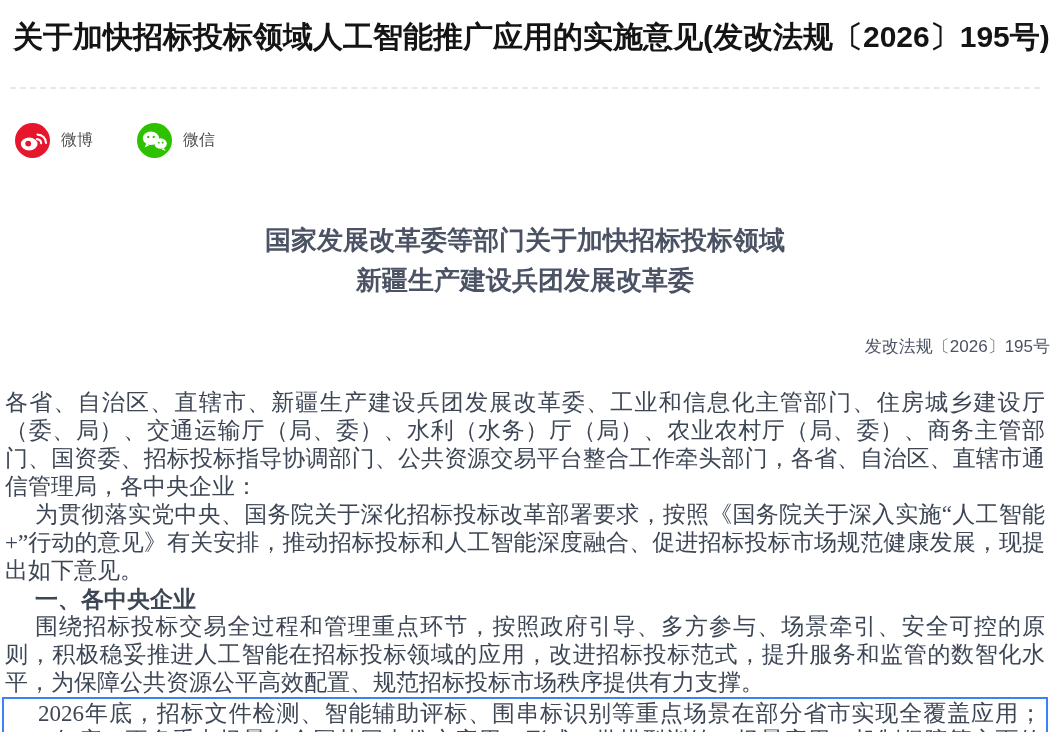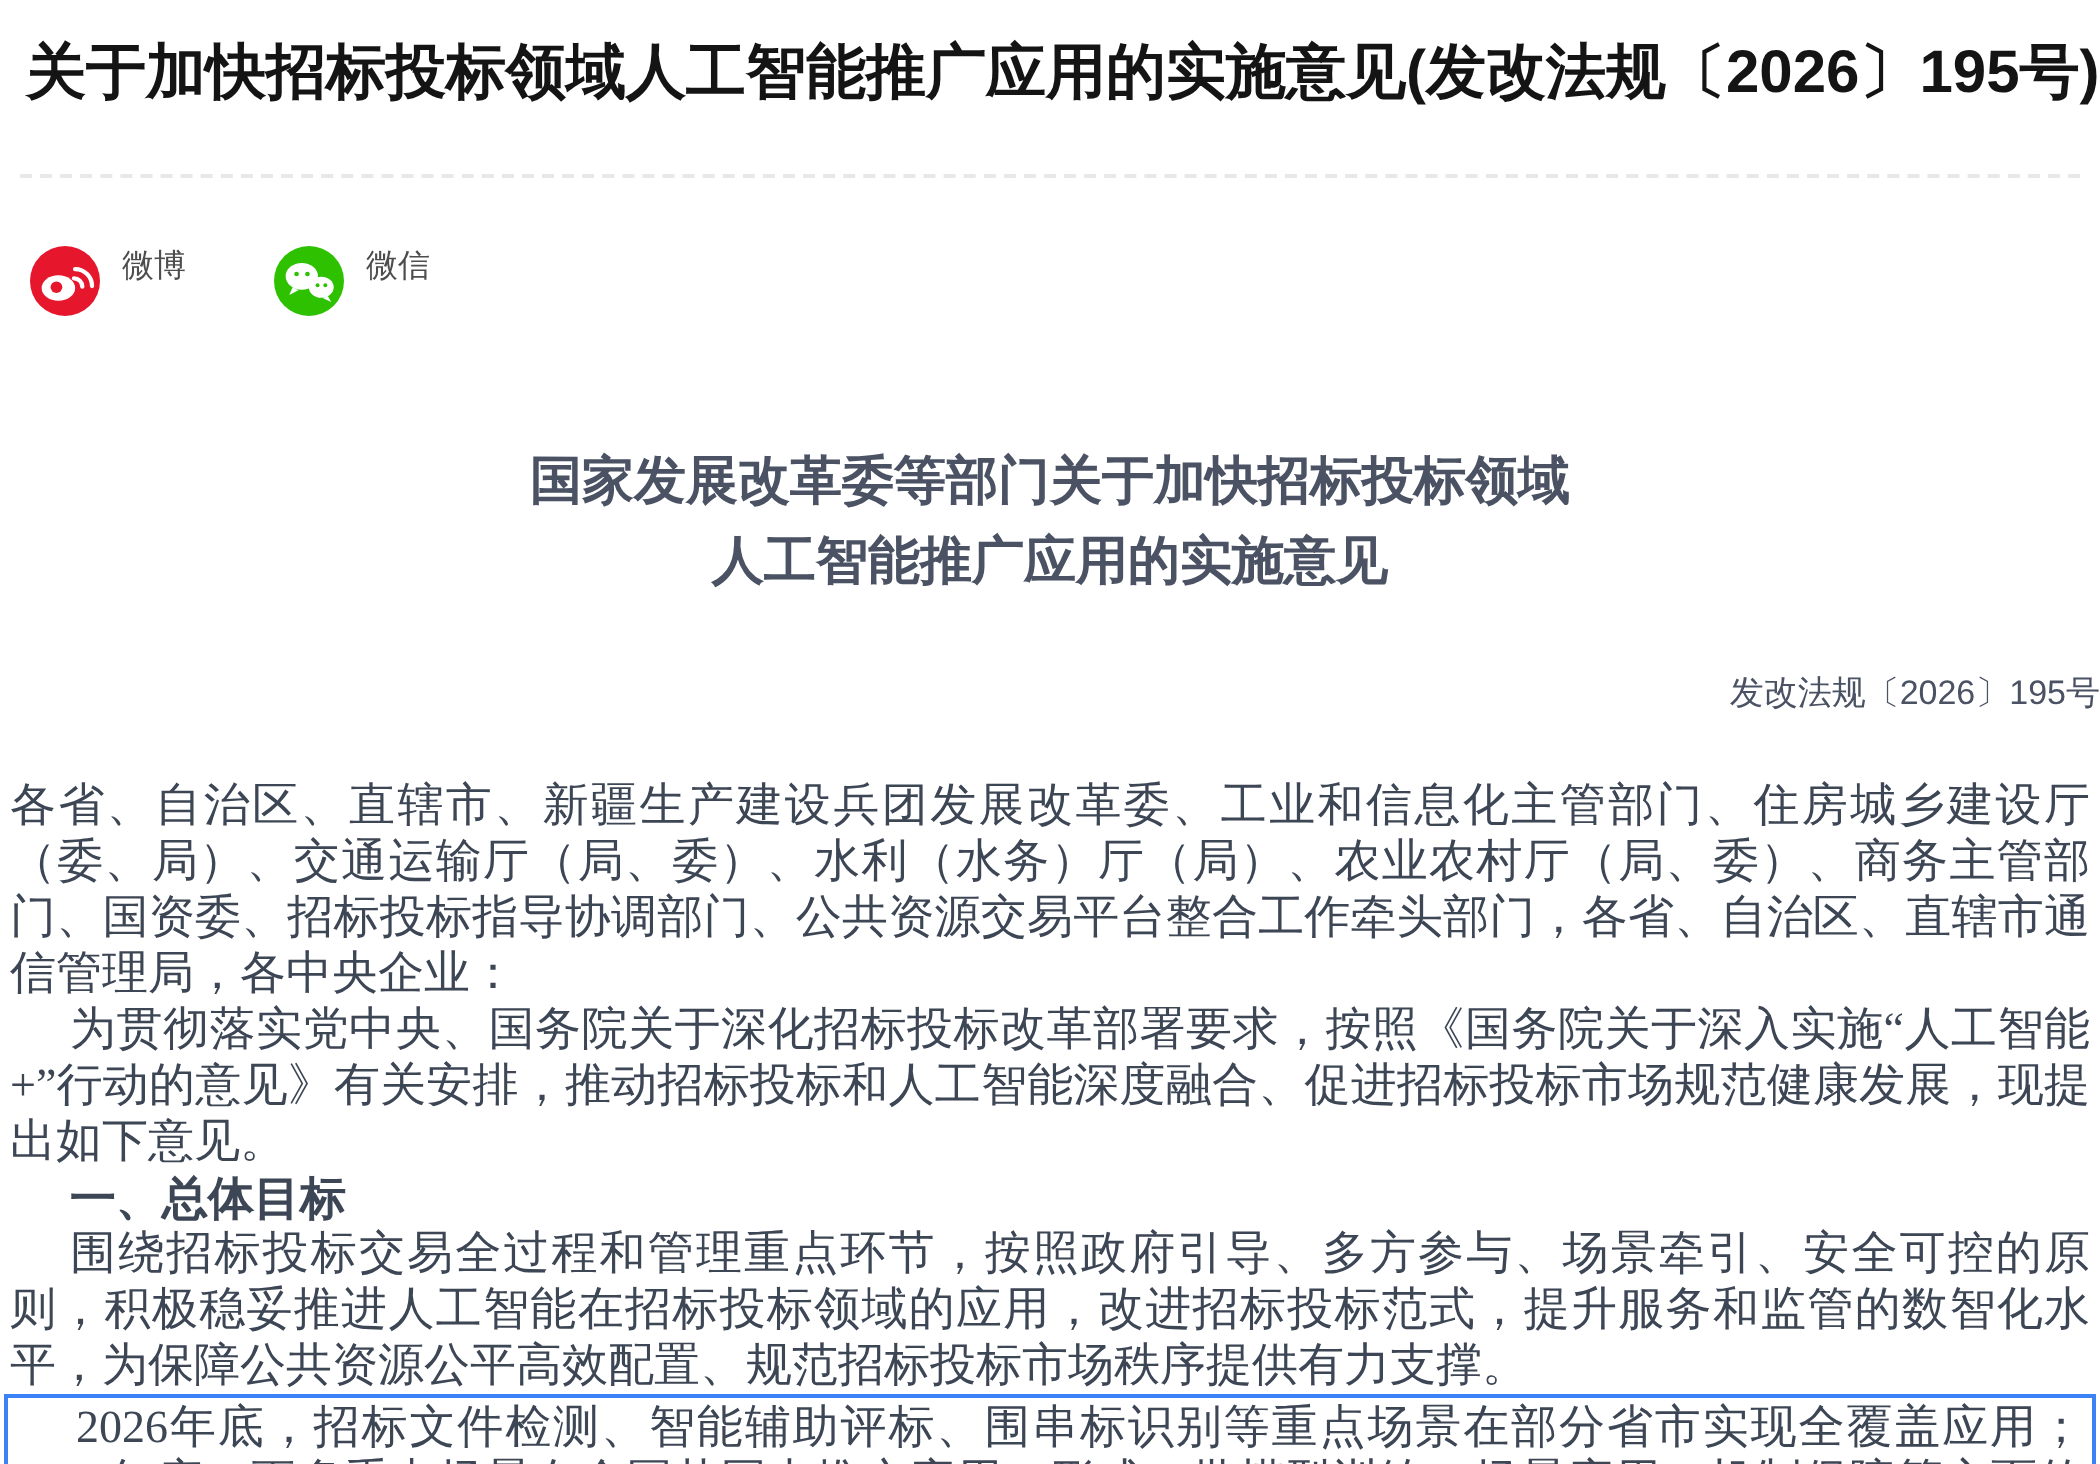--- a/index.html
+++ b/index.html
@@ -28,21 +28,21 @@
   }
   .meta-left { display: flex; align-items: center; gap: 42px; }
   .meta-item { white-space: nowrap; }
   .print-link {
     display: inline-flex; align-items: center; gap: 7px;
     color: #3474ae; text-decoration: none; cursor: pointer; white-space: nowrap;
   }
   .print-link svg { display: block; }
   .share-group { display: flex; align-items: center; gap: 44px; }
   .share-item {
-    display: inline-flex; gap: 11px;
+    display: inline-flex; align-items: center; gap: 11px;
     color: #4d4d4d; text-decoration: none; cursor: pointer; white-space: nowrap;
   }
   .share-icon svg { width: 35px; height: 35px; display: block; }
   .doc-title {
     margin: 62px 0 4px 0; text-align: center;
     font-family: "Liberation Sans", sans-serif;
     font-weight: 700; font-size: 26px; line-height: 40px;
     color: #4a5263;
   }
   .doc-title span { display: block; }
@@ -102,28 +102,28 @@
             <circle cx="26.4" cy="20.2" r="1" fill="#2dc100"></circle>
           </svg>
         </span>
         <span>微信</span>
       </a>
     </div>
   </div>
 
   <h2 class="doc-title">
     <span>国家发展改革委等部门关于加快招标投标领域</span>
-    <span>人工智能推广应用的实施意见</span>
+    <span>新疆生产建设兵团发展改革委</span>
   </h2>
 
   <div class="doc-number">发改法规〔2026〕195号</div>
 
   <div class="doc-body">
     <p class="para">各省、自治区、直辖市、新疆生产建设兵团发展改革委、工业和信息化主管部门、住房城乡建设厅（委、局）、交通运输厅（局、委）、水利（水务）厅（局）、农业农村厅（局、委）、商务主管部门、国资委、招标投标指导协调部门、公共资源交易平台整合工作牵头部门，各省、自治区、直辖市通信管理局，各中央企业：</p>
     <p class="para indent">为贯彻落实党中央、国务院关于深化招标投标改革部署要求，按照《国务院关于深入实施“人工智能+”行动的意见》有关安排，推动招标投标和人工智能深度融合、促进招标投标市场规范健康发展，现提出如下意见。</p>
-    <p class="para indent sec-heading">一、总体目标</p>
+    <p class="para indent sec-heading">一、各中央企业</p>
     <p class="para indent">围绕招标投标交易全过程和管理重点环节，按照政府引导、多方参与、场景牵引、安全可控的原则，积极稳妥推进人工智能在招标投标领域的应用，改进招标投标范式，提升服务和监管的数智化水平，为保障公共资源公平高效配置、规范招标投标市场秩序提供有力支撑。</p>
     <div class="highlight-box">
       <p class="para indent">2026年底，招标文件检测、智能辅助评标、围串标识别等重点场景在部分省市实现全覆盖应用；2027年底，更多重点场景在全国范围内推广应用，形成一批模型训练、场景应用、机制保障等方面的经验做法，有效促进招标投标市场规范健康发展。</p>
     </div>
   </div>
 
 </div>
 
 </body></html>

